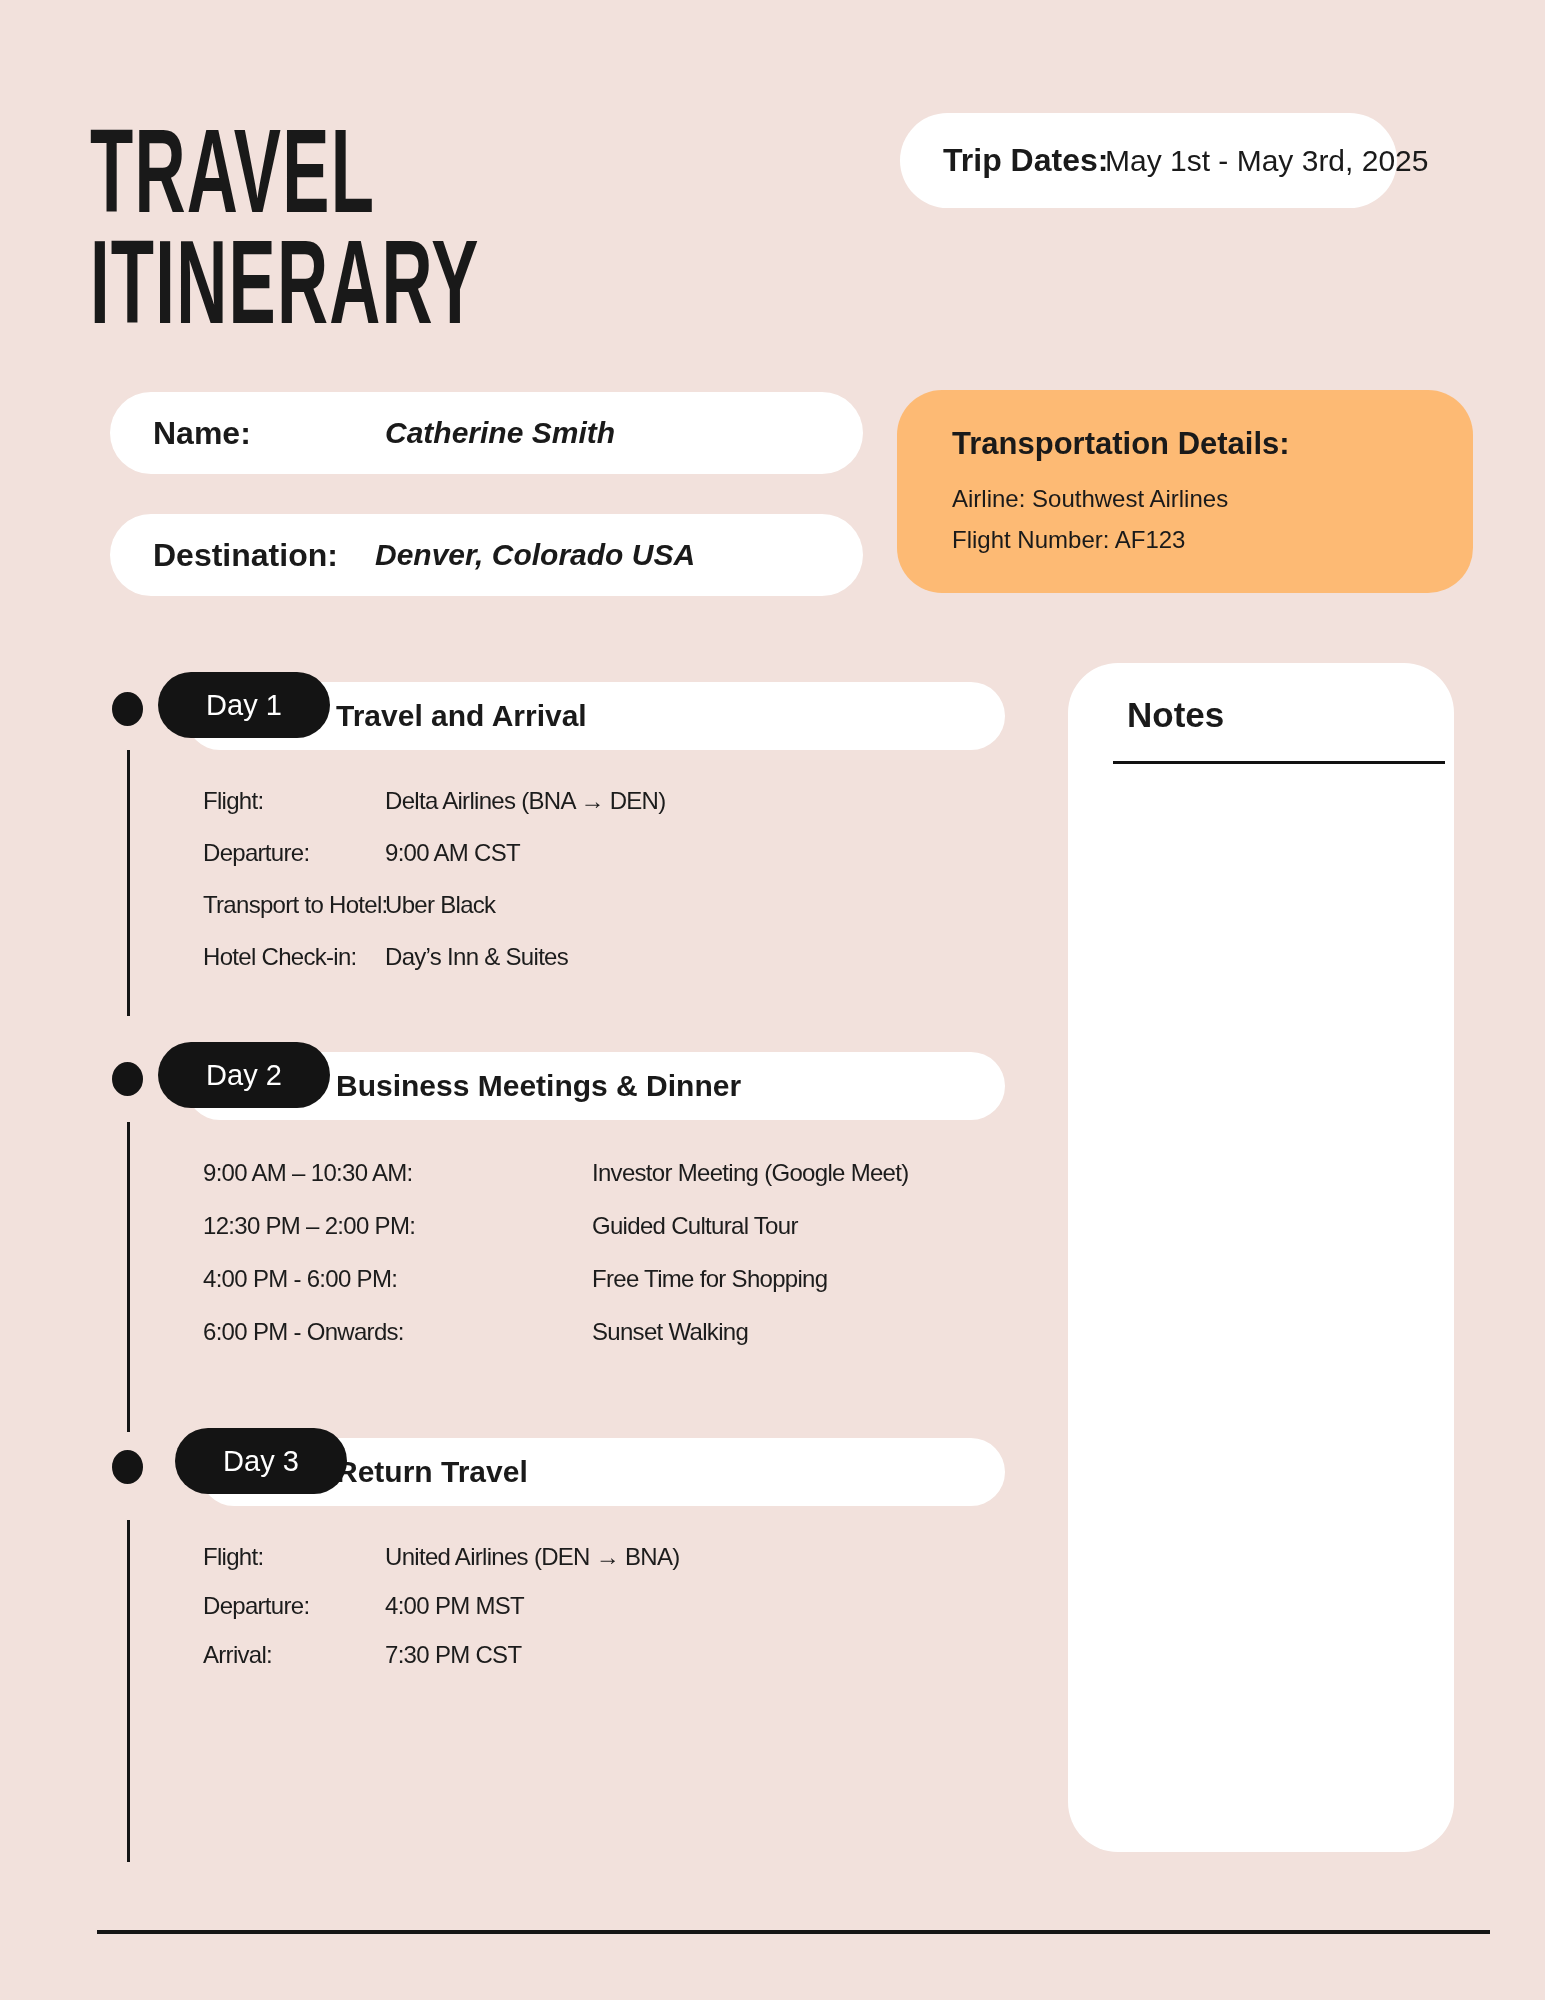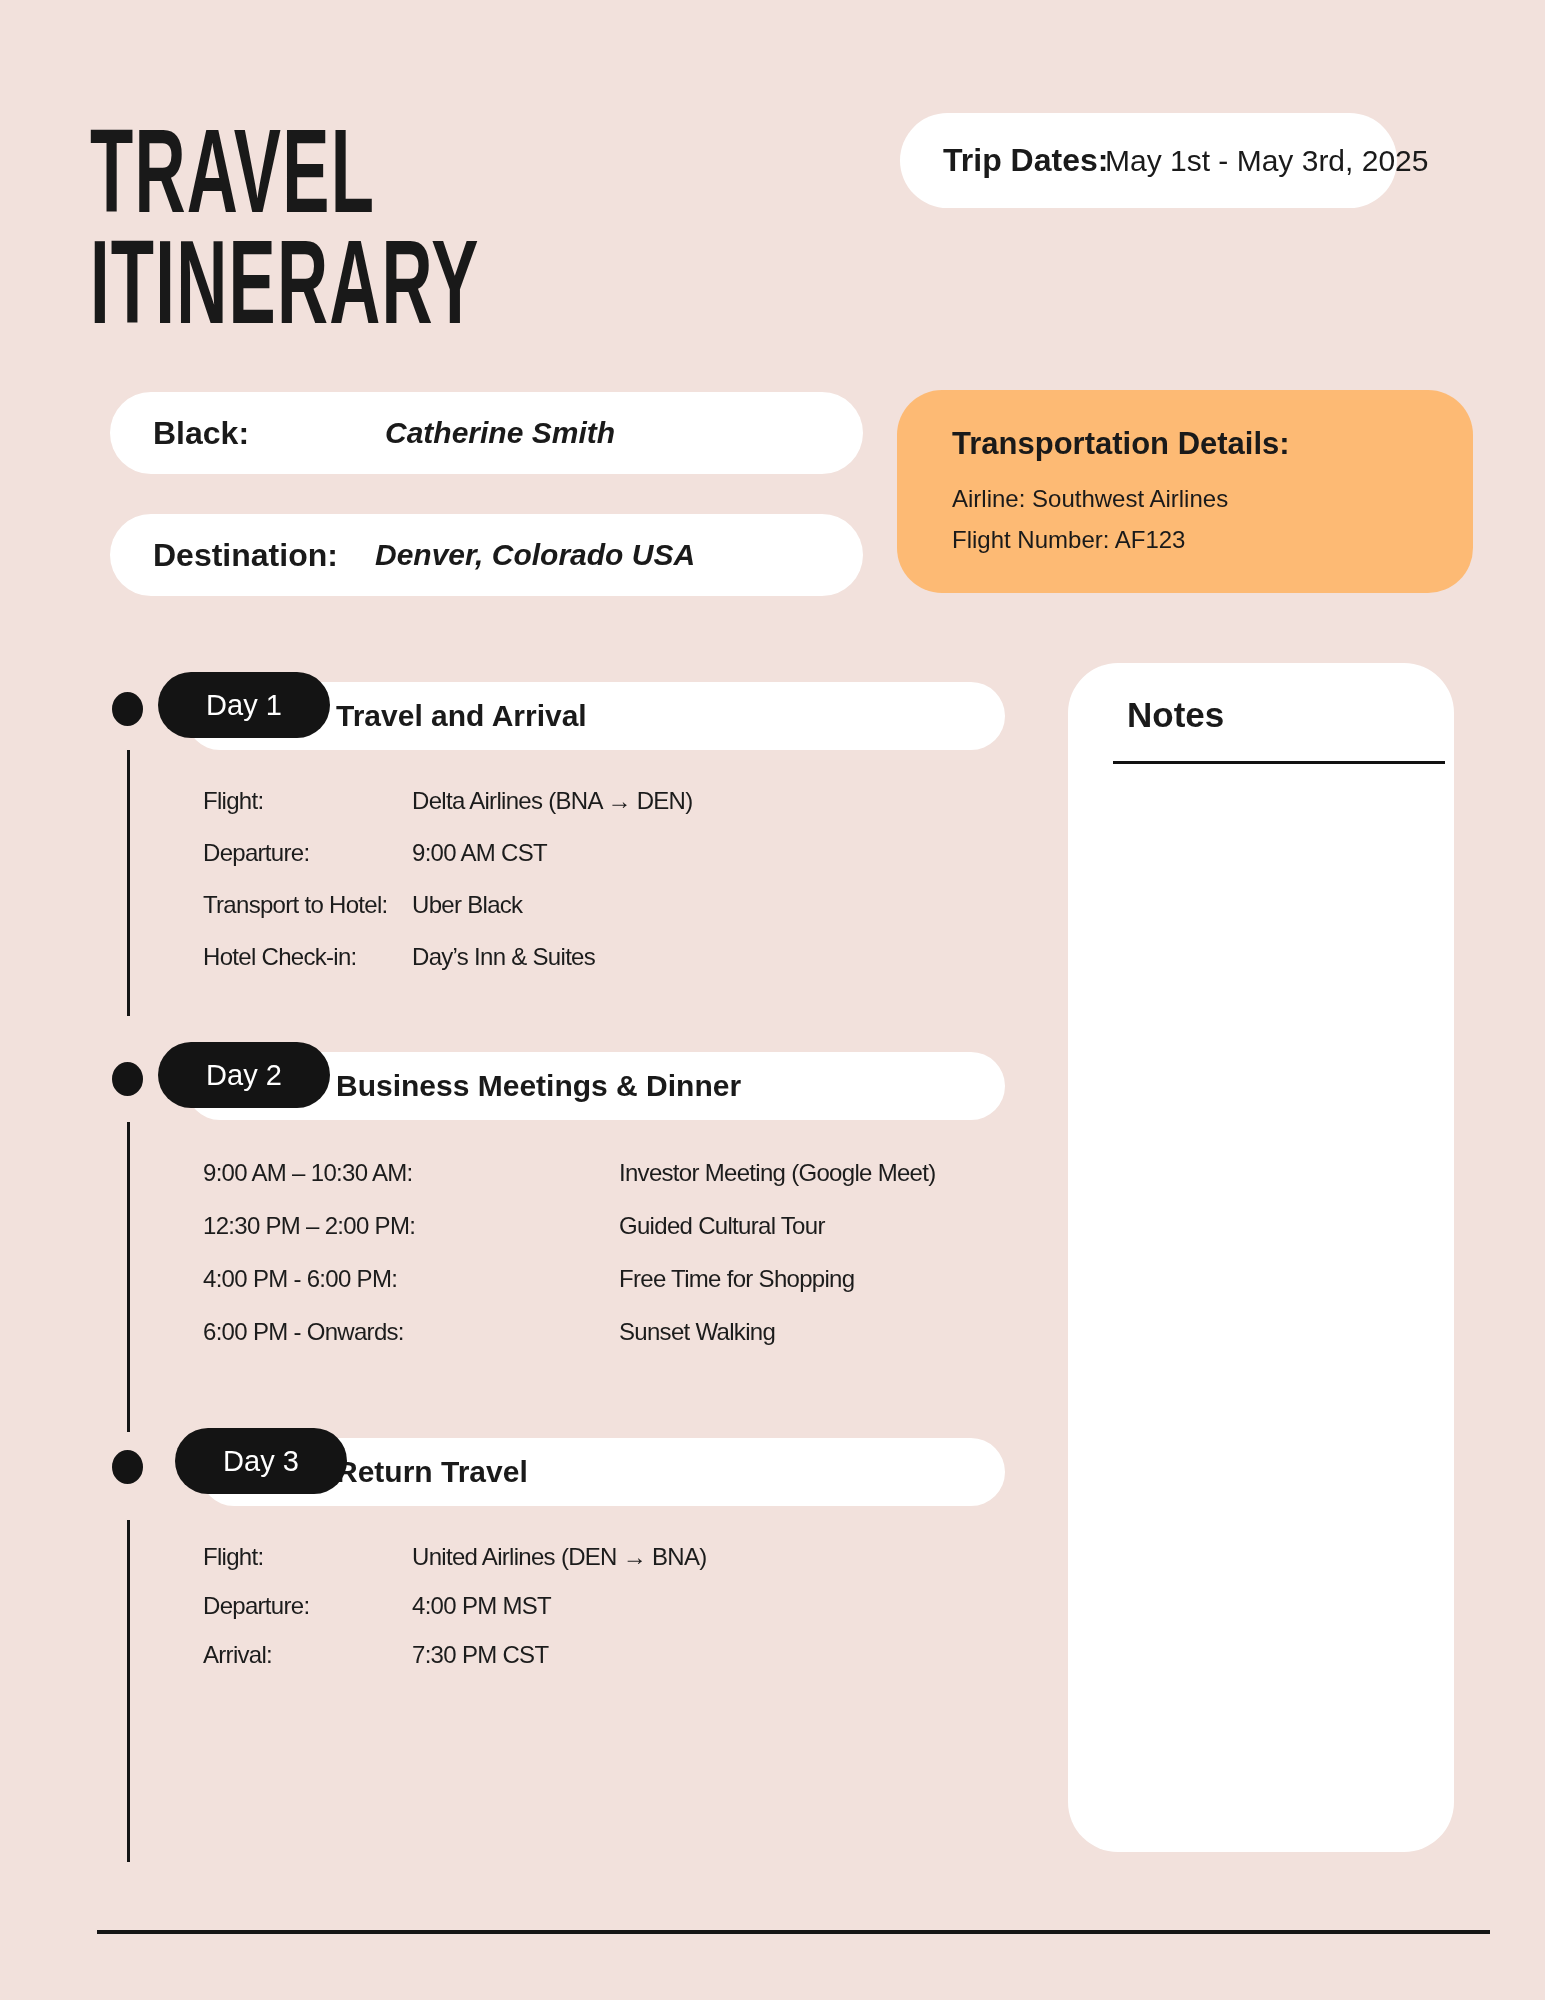--- a/index.html
+++ b/index.html
@@ -57,21 +57,21 @@
   }
   .day-header{
     position:absolute;height:68px;background:#FFFFFF;border-radius:34px;
     display:flex;align-items:center;z-index:1;box-sizing:border-box;
   }
   .day-header .day-title{font-weight:bold;font-size:30px;white-space:nowrap;}
 
   .rows{position:absolute;left:203px;}
   .row{display:flex;align-items:center;}
   .row .lbl{flex:0 0 auto;white-space:nowrap;}
-  .row .val{white-space:nowrap;margin-left:27px;}
+  .row .val{white-space:nowrap;}
   .rows-a .row{height:52px;}
   .rows-a .lbl{width:182px;}
   .rows-b .row{height:53px;gap:32px;}
   .rows-b .lbl{width:357px;}
   .rows-c .row{height:49px;}
   .rows-c .lbl{width:182px;}
   .row{font-size:24px;letter-spacing:-0.7px;color:#1c1c1c;}
 
   .bottom-rule{position:absolute;left:97px;top:1930px;width:1393px;height:4px;background:#161616;}
 </style>
@@ -84,21 +84,21 @@
     <div>TRAVEL</div>
     <div>ITINERARY</div>
   </div>
 
   <div class="pill pill-trip">
     <span class="pill-label">Trip Dates:</span>
     <span class="pill-value abs" style="left:205px;">May 1st - May 3rd, 2025</span>
   </div>
 
   <div class="pill pill-name">
-    <span class="pill-label">Black:</span>
+    <span class="pill-label">Name:</span>
     <span class="pill-value bold abs" style="left:275px;">Catherine Smith</span>
   </div>
 
   <div class="pill pill-dest">
     <span class="pill-label">Destination:</span>
     <span class="pill-value bold abs" style="left:265px;">Denver, Colorado USA</span>
   </div>
 
   <div class="card-transport">
     <p class="heading">Transportation Details:</p>

